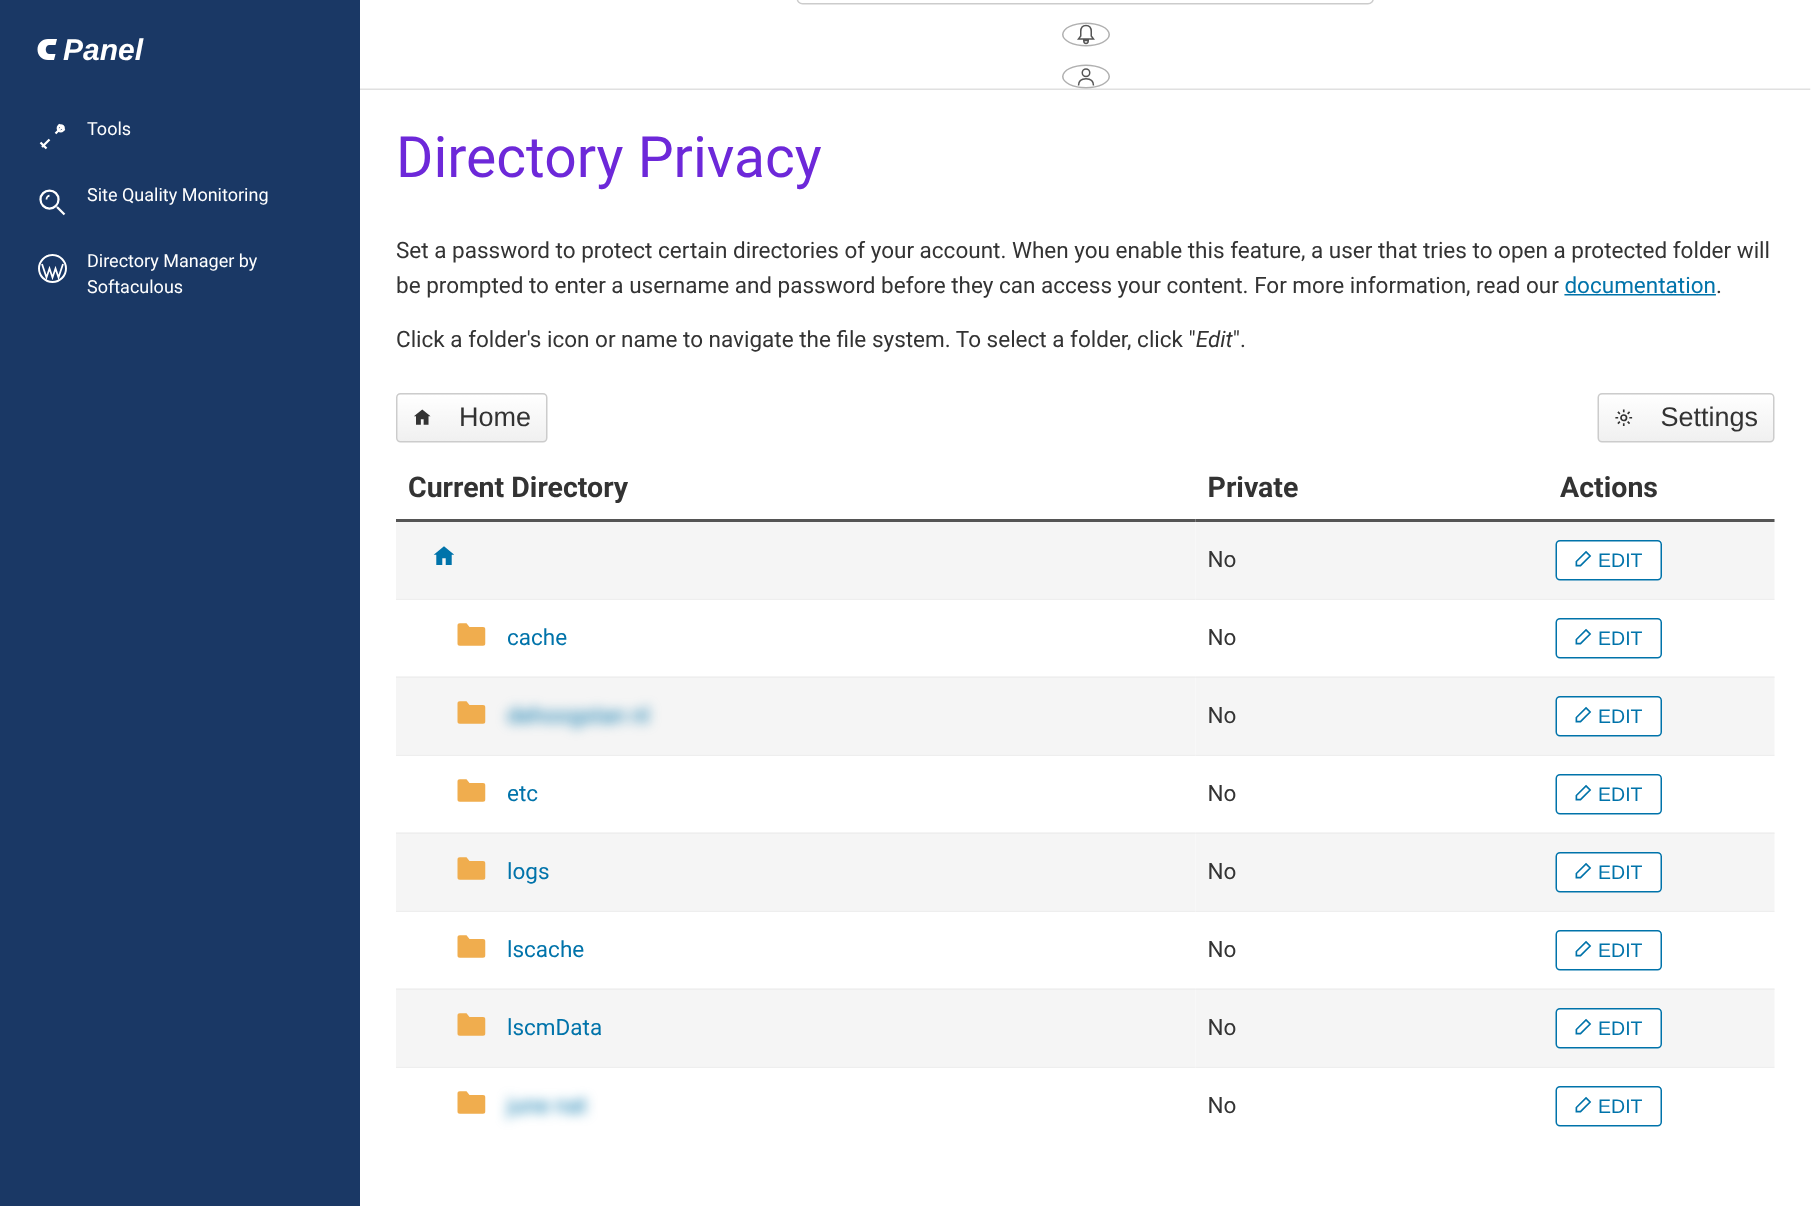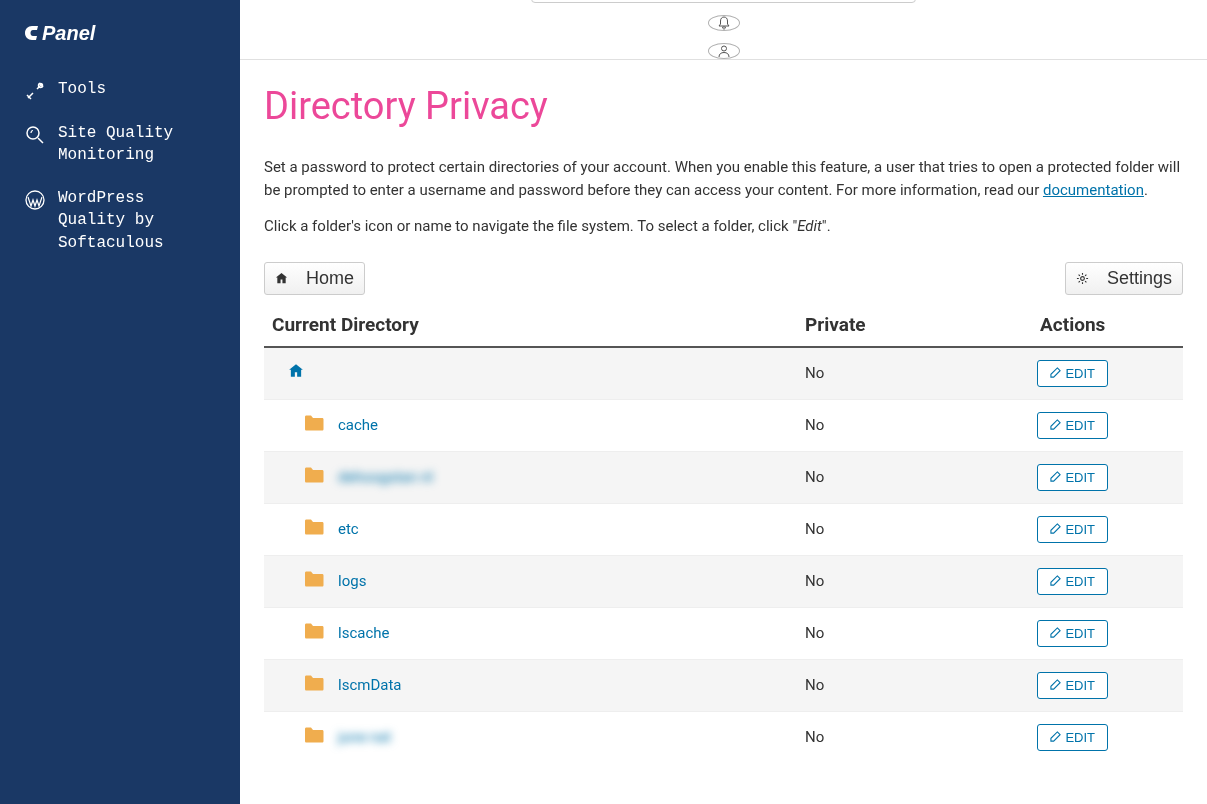--- a/index.html
+++ b/index.html
@@ -1,32 +1,32 @@
 <!DOCTYPE html>
 <html><head>
 <meta charset="utf-8">
 <style>
 * { margin: 0; padding: 0; box-sizing: border-box; }
 body { font-family: -apple-system, BlinkMacSystemFont, "Segoe UI", Roboto, "Helvetica Neue", Arial, sans-serif; font-size: 14px; color: #333; background: #fff; }
 .app { display: flex; min-height: 100vh; }
 .sidebar { width: 240px; background: #1a3865; color: #fff; flex-shrink: 0; padding: 20px 0; }
 .logo { padding: 0 24px 20px; text-align: center; }
 .logo svg { display: block; }
-.nav-item { display: flex; align-items: flex-start; gap: 12px; padding: 10px 24px; font-size: 16px; color: #fff; cursor: pointer; line-height: 1.4; font-family: Liberation Mono, monospace; }
+.nav-item { display: flex; align-items: flex-start; gap: 12px; padding: 10px 24px; font-size: 12px; color: #fff; cursor: pointer; line-height: 1.4; }
 .nav-item span.icon-wrap { flex-shrink: 0; width: 22px; height: 22px; display: flex; align-items: center; justify-content: center; margin-top: 2px; }
 .nav-item .label { flex: 1; }
 .main { flex: 1; display: flex; flex-direction: column; }
 .topbar { height: 60px; border-bottom: 1px solid #e0e0e0; display: flex; align-items: center; justify-content: flex-end; padding: 0 24px; gap: 12px; flex-direction: column; }
 .search-wrap { position: relative; width: 385px; }
 .search-input { width: 100%; height: 36px; border: 1px solid #ccc; border-radius: 4px; padding: 0 36px 0 12px; font-size: 16px; color: #555; }
 .search-input::placeholder { color: #888; }
 .search-btn { position: absolute; right: 6px; top: 50%; transform: translateY(-50%); background: none; border: none; cursor: pointer; padding: 4px; color: #555; }
 .circle-btn { width: 32px; height: 32px; border: 1px solid #b0b0b0; border-radius: 50%; background: #fff; display: flex; align-items: center; justify-content: center; cursor: pointer; color: #555; }
 .content { padding: 24px; }
-.page-title { font-size: 38px; font-weight: 400; color: #ec4899; margin-bottom: 28px; }
+.page-title { font-size: 38px; font-weight: 400; color: #6d28d9; margin-bottom: 28px; }
 .intro-text { font-size: 15px; color: #333; line-height: 1.5; margin-bottom: 14px; }
 .intro-text a { color: #0073aa; text-decoration: underline; }
 .intro-text .italic { font-style: italic; }
 .toolbar { display: flex; justify-content: space-between; margin-top: 24px; margin-bottom: 8px; }
 .btn-small { display: inline-flex; align-items: center; gap: 18px; padding: 5px 10px; border: 1px solid #ccc; border-radius: 3px; background: linear-gradient(#fff, #f0f0f0); font-size: 18px; color: #333; cursor: pointer; }
 .table { width: 100%; border-collapse: collapse; }
 .table thead th { text-align: left; padding: 10px 8px; font-weight: 700; font-size: 19px; border-bottom: 2px solid #555; }
 .table thead th.col-private { text-align: left; }
 .table thead th.col-actions { text-align: center; }
 .table tbody tr { border-top: 1px solid #eee; }
@@ -75,21 +75,21 @@
           </span>
           <span class="label">Site Quality Monitoring</span>
         </div>
         <div class="nav-item">
           <span class="icon-wrap">
             <svg width="20" height="20" viewBox="0 0 20 20">
               <circle cx="10" cy="10" r="9" stroke="#fff" stroke-width="1.3" fill="none"></circle>
               <path d="M3 7 L6 16 L8 10 L10 16 L12 10 L14 16 L17 7" stroke="#fff" stroke-width="1.2" fill="none"></path>
             </svg>
           </span>
-          <span class="label">WordPress Quality by Softaculous</span>
+          <span class="label">Directory Manager by Softaculous</span>
         </div>
       </div>
   </aside>
 
   <main class="main">
     <div class="topbar">
       <div class="search-wrap">
         <input class="search-input" type="text" placeholder="Search Tools (/)" style="">
         <button class="search-btn">
           <svg width="16" height="16" viewBox="0 0 16 16">

